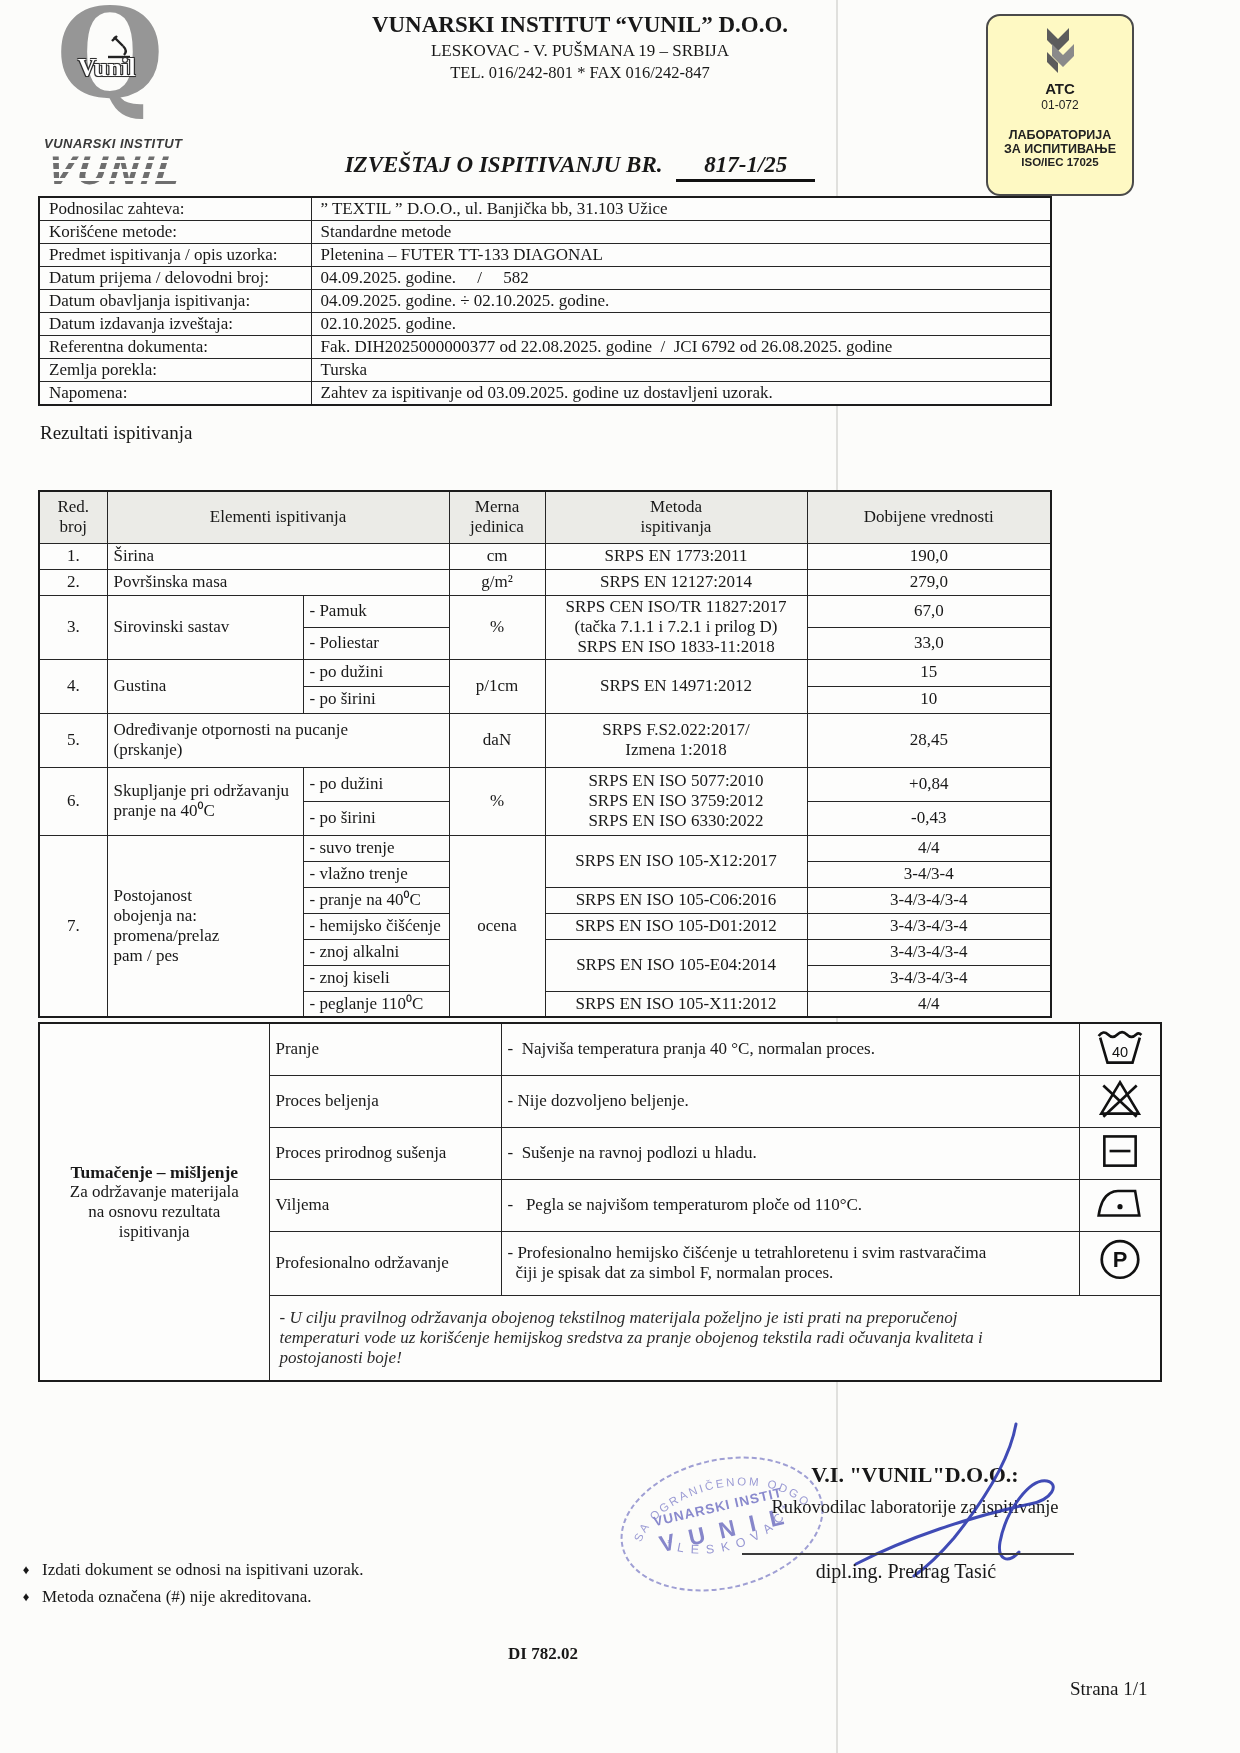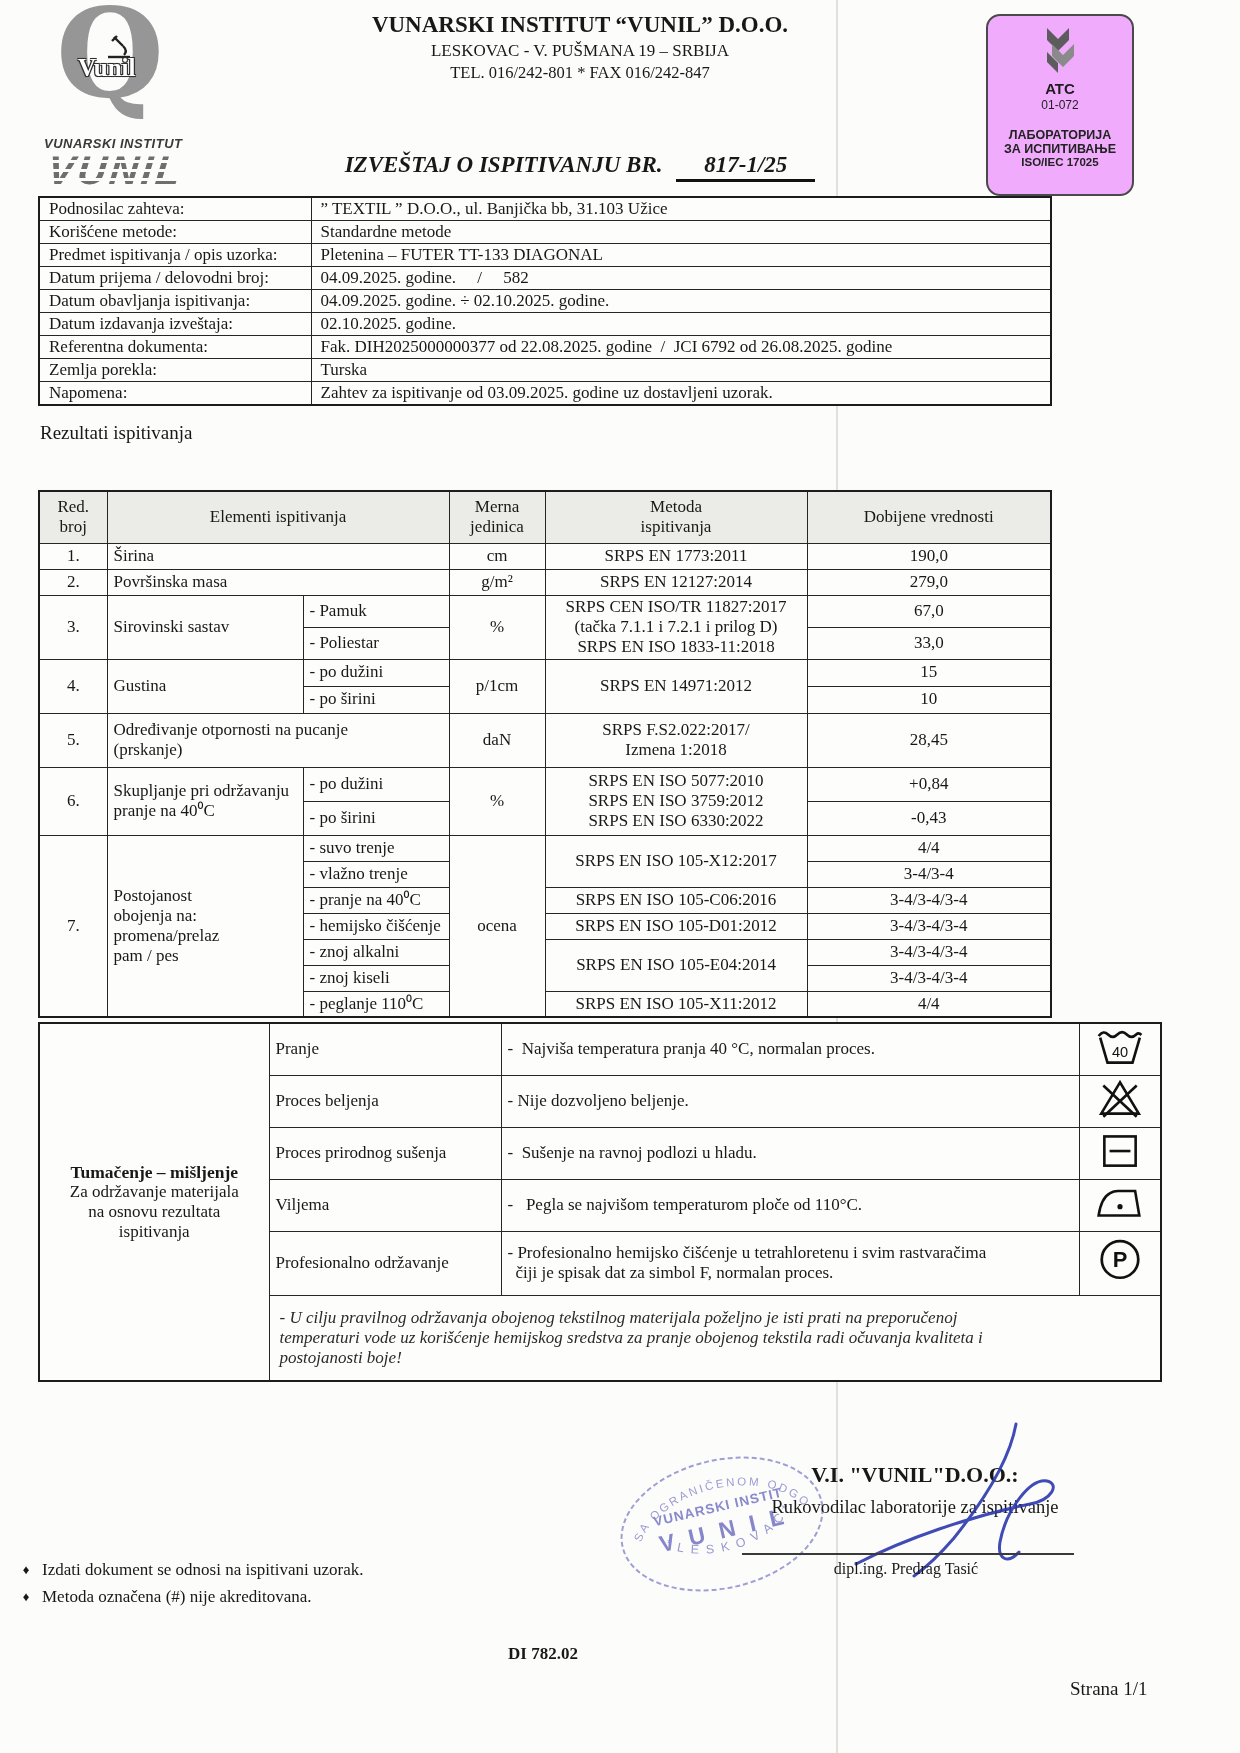--- a/index.html
+++ b/index.html
@@ -24,21 +24,21 @@
   .head-center { position:absolute; left:255px; top:12px; width:650px; text-align:center; }
   .hc1 { font-size:23px; font-weight:bold; margin-bottom:3px;text-align:center; }
   .hc2 { font-size:17.5px; font-weight:bold; margin-bottom:2px; }
   .hc3 { font-size:17px; margin-bottom:2px; }
   .hc4 { font-size:16.5px; }
   .report-line { position:absolute; left:255px; top:152px; width:650px; text-align:center;
                  font-size:23px; font-weight:bold; font-style:italic; }
   .report-num { display:inline-block; padding:0 28px 1px 28px; border-bottom:3px solid #111; margin-left:8px; }
 
   .atc-box { position:absolute; left:986px; top:14px; width:144px; height:178px; border:2px solid #4a4a4a;
-             border-radius:14px; background:#f0abfc; text-align:center;
+             border-radius:14px; background:#fef9c3; text-align:center;
              font-family:"Liberation Sans", sans-serif; }
   .atc-label { font-weight:bold; font-size:15px; margin-top:2px; color:#1c1c1c; }
   .atc-code  { font-size:12px; margin-top:1px; color:#222; }
   .atc-l1 { font-size:12.5px; font-weight:bold; margin-top:16px; color:#222; }
   .atc-l2 { font-size:12.5px; font-weight:bold; color:#222; }
   .atc-l3 { font-size:11.5px; font-weight:bold; color:#222; }
 
   
   table.tbl { border-collapse:collapse; table-layout:fixed; background:#fdfdfc; }
   table.tbl td, table.tbl th { border:1.6px solid #262626; padding:1px 6px; font-size:17px;
@@ -64,21 +64,21 @@
   .ileft .it { font-weight:bold; font-size:17.5px; }
   .note-cell { font-style:italic; font-size:17px; text-align:left !important; padding:4px 10px !important;
                color:#2a2a2a; line-height:1.3; }
   .sym-cell { padding:0 !important; }
 
   
   .sig-company { position:absolute; left:745px; top:1462px; width:340px; text-align:center;
                  font-size:22px; font-weight:bold; }
   .sig-role { position:absolute; left:715px; top:1497px; width:400px; text-align:center; font-size:18.5px; }
   .sig-line { position:absolute; left:742px; top:1553px; width:332px; border-top:2px solid #3a3a3a; }
-  .sig-name { position:absolute; left:756px; top:1560px; width:300px; text-align:center; font-size:16px; }
+  .sig-name { position:absolute; left:756px; top:1560px; width:300px; text-align:center; font-size:20px; }
 
   .bullets { position:absolute; left:10px; top:1560px; width:700px; font-size:17px; }
   .bullets .row { margin-bottom:7px; }
   .dia { display:inline-block; width:32px; text-align:center; font-size:13px; vertical-align:1px; }
   .doc-code { position:absolute; left:38px; top:1644px; width:1010px; text-align:center;
               font-weight:bold; font-size:17px; }
   .strana { position:absolute; left:1070px; top:1678px; font-size:19px; }
 
   svg text { font-family:"Liberation Sans", sans-serif; }
 </style>

